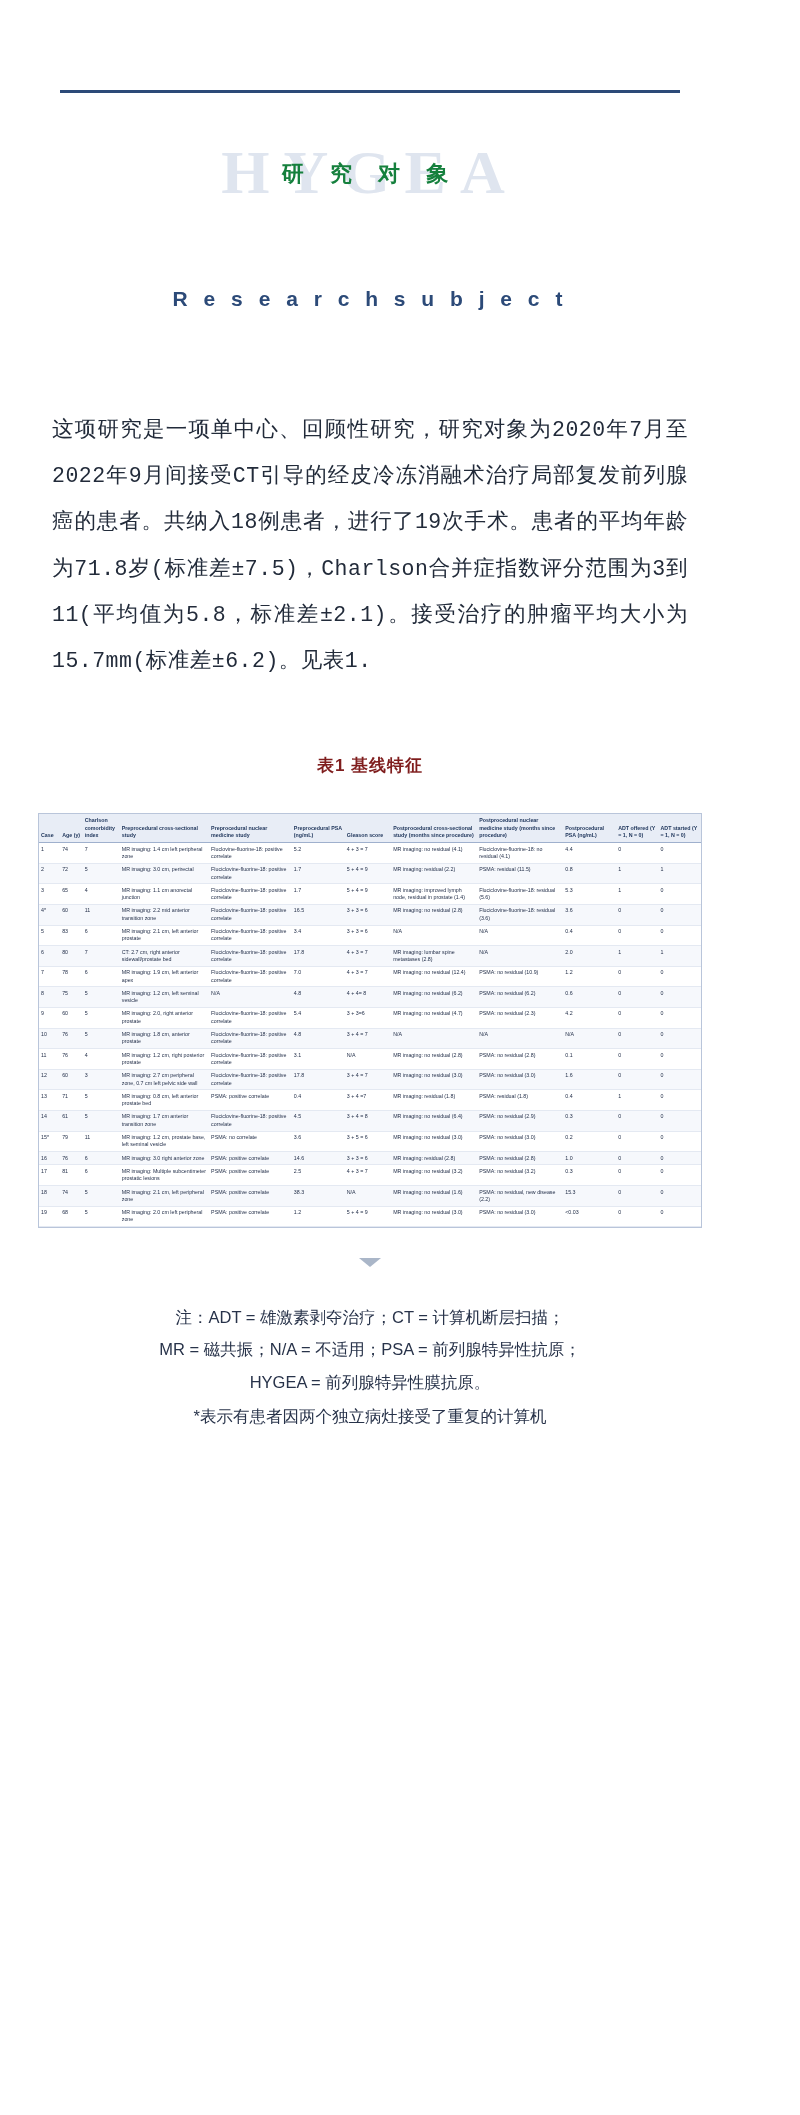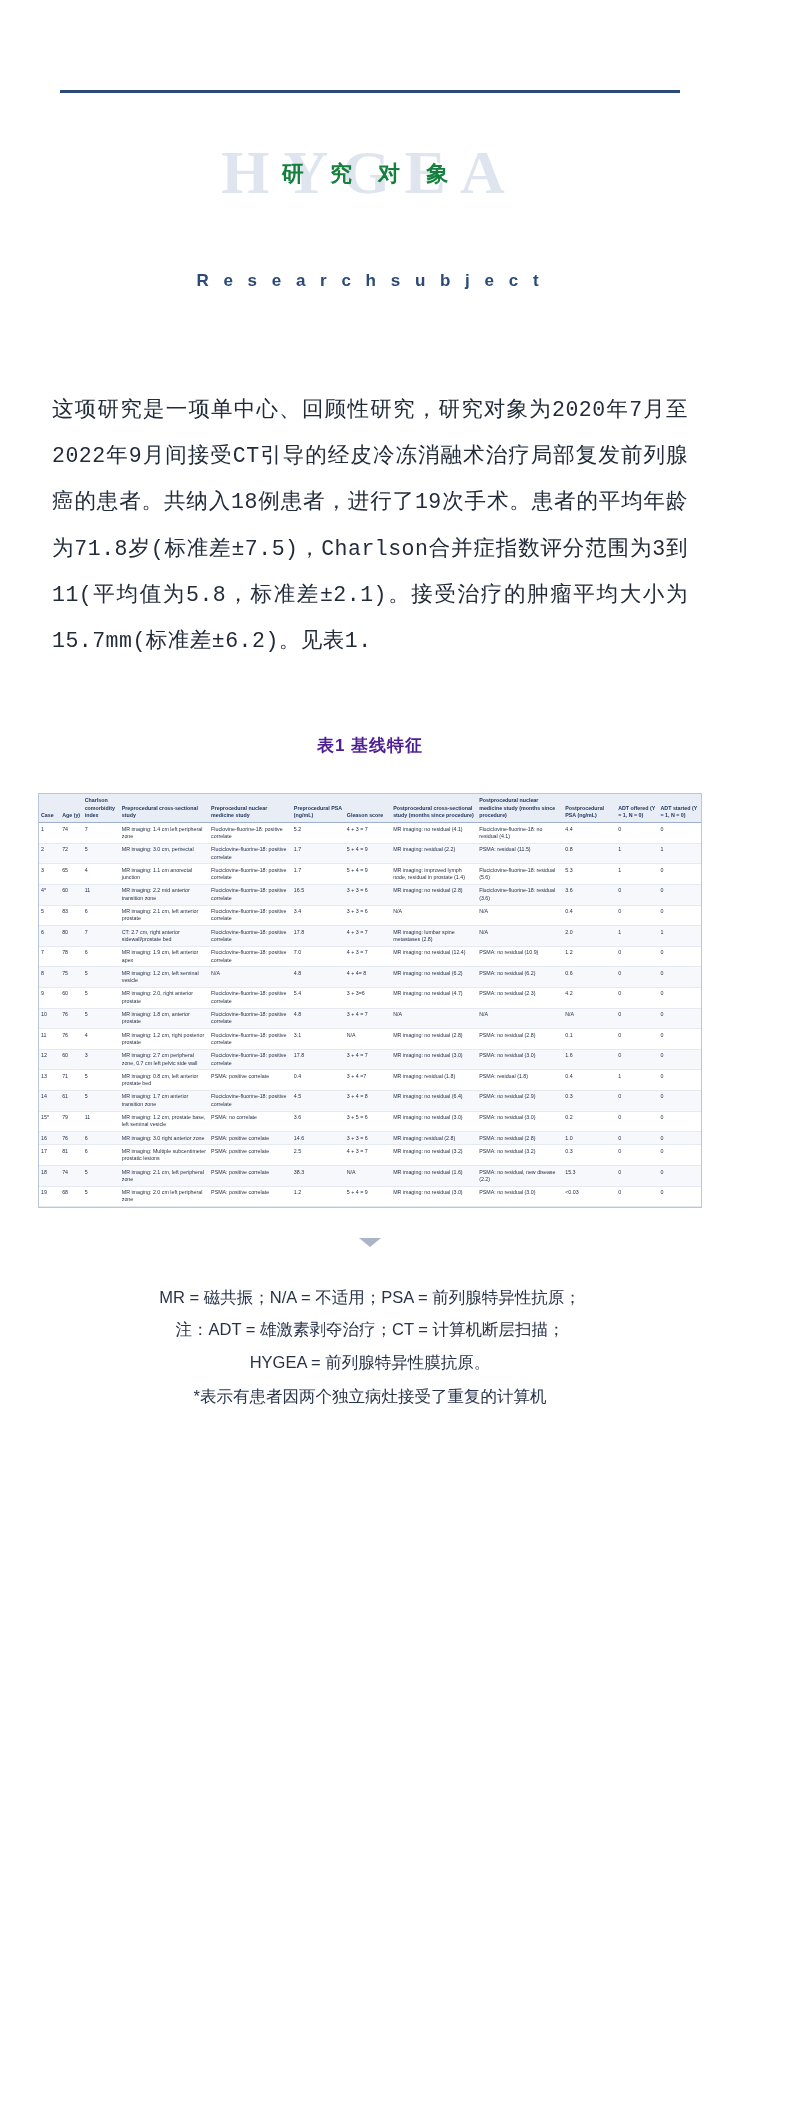--- a/index.html
+++ b/index.html
@@ -51,44 +51,44 @@
     position: relative;
     font-size: 22px;
     font-weight: 700;
     letter-spacing: 10px;
     color: #15803d;
     padding-top: 30px;
   }
   .sub-title {
     text-align: center;
     color: #2c4a78;
-    font-size: 17px;
+    font-size: 21px;
     letter-spacing: 5px;
-    margin-top: 22px;
+    margin-top: 38px;
     font-weight: 600;
   }
 
   
   .body-text {
     margin: 96px 52px 0 52px;
     font-size: 21.5px;
     line-height: 2.15;
     color: #222b3a;
     text-align: justify;
     text-justify: inter-ideograph;
     letter-spacing: 0.5px;
     font-family: Liberation Mono, monospace;
   }
 
   .table-caption {
     text-align: center;
     margin-top: 70px;
     font-size: 17px;
     font-weight: 700;
-    color: #4c1d95;
+    color: #7f1d1d;
     letter-spacing: 1px;
   }
 
   
   .table-wrap {
     margin: 36px 38px 0 38px;
     border: 1px solid #b9c5da;
     background: #ffffff;
     overflow: hidden;
   }
@@ -456,19 +456,19 @@
             <td class="col-adtoff">0</td>
             <td class="col-adtstart">0</td>
           </tr>
         </tbody>
     </table>
   </div>
 
   <div class="arrow"></div>
 
   <div class="footnote">
+    <div>注：ADT = 雄激素剥夺治疗；CT = 计算机断层扫描；</div>
     <div>MR = 磁共振；N/A = 不适用；PSA = 前列腺特异性抗原；</div>
-    <div>注：ADT = 雄激素剥夺治疗；CT = 计算机断层扫描；</div>
     <div>HYGEA = 前列腺特异性膜抗原。</div>
     <div class="star-note">*表示有患者因两个独立病灶接受了重复的计算机</div>
   </div>
 
 </div>
 
 </body></html>

